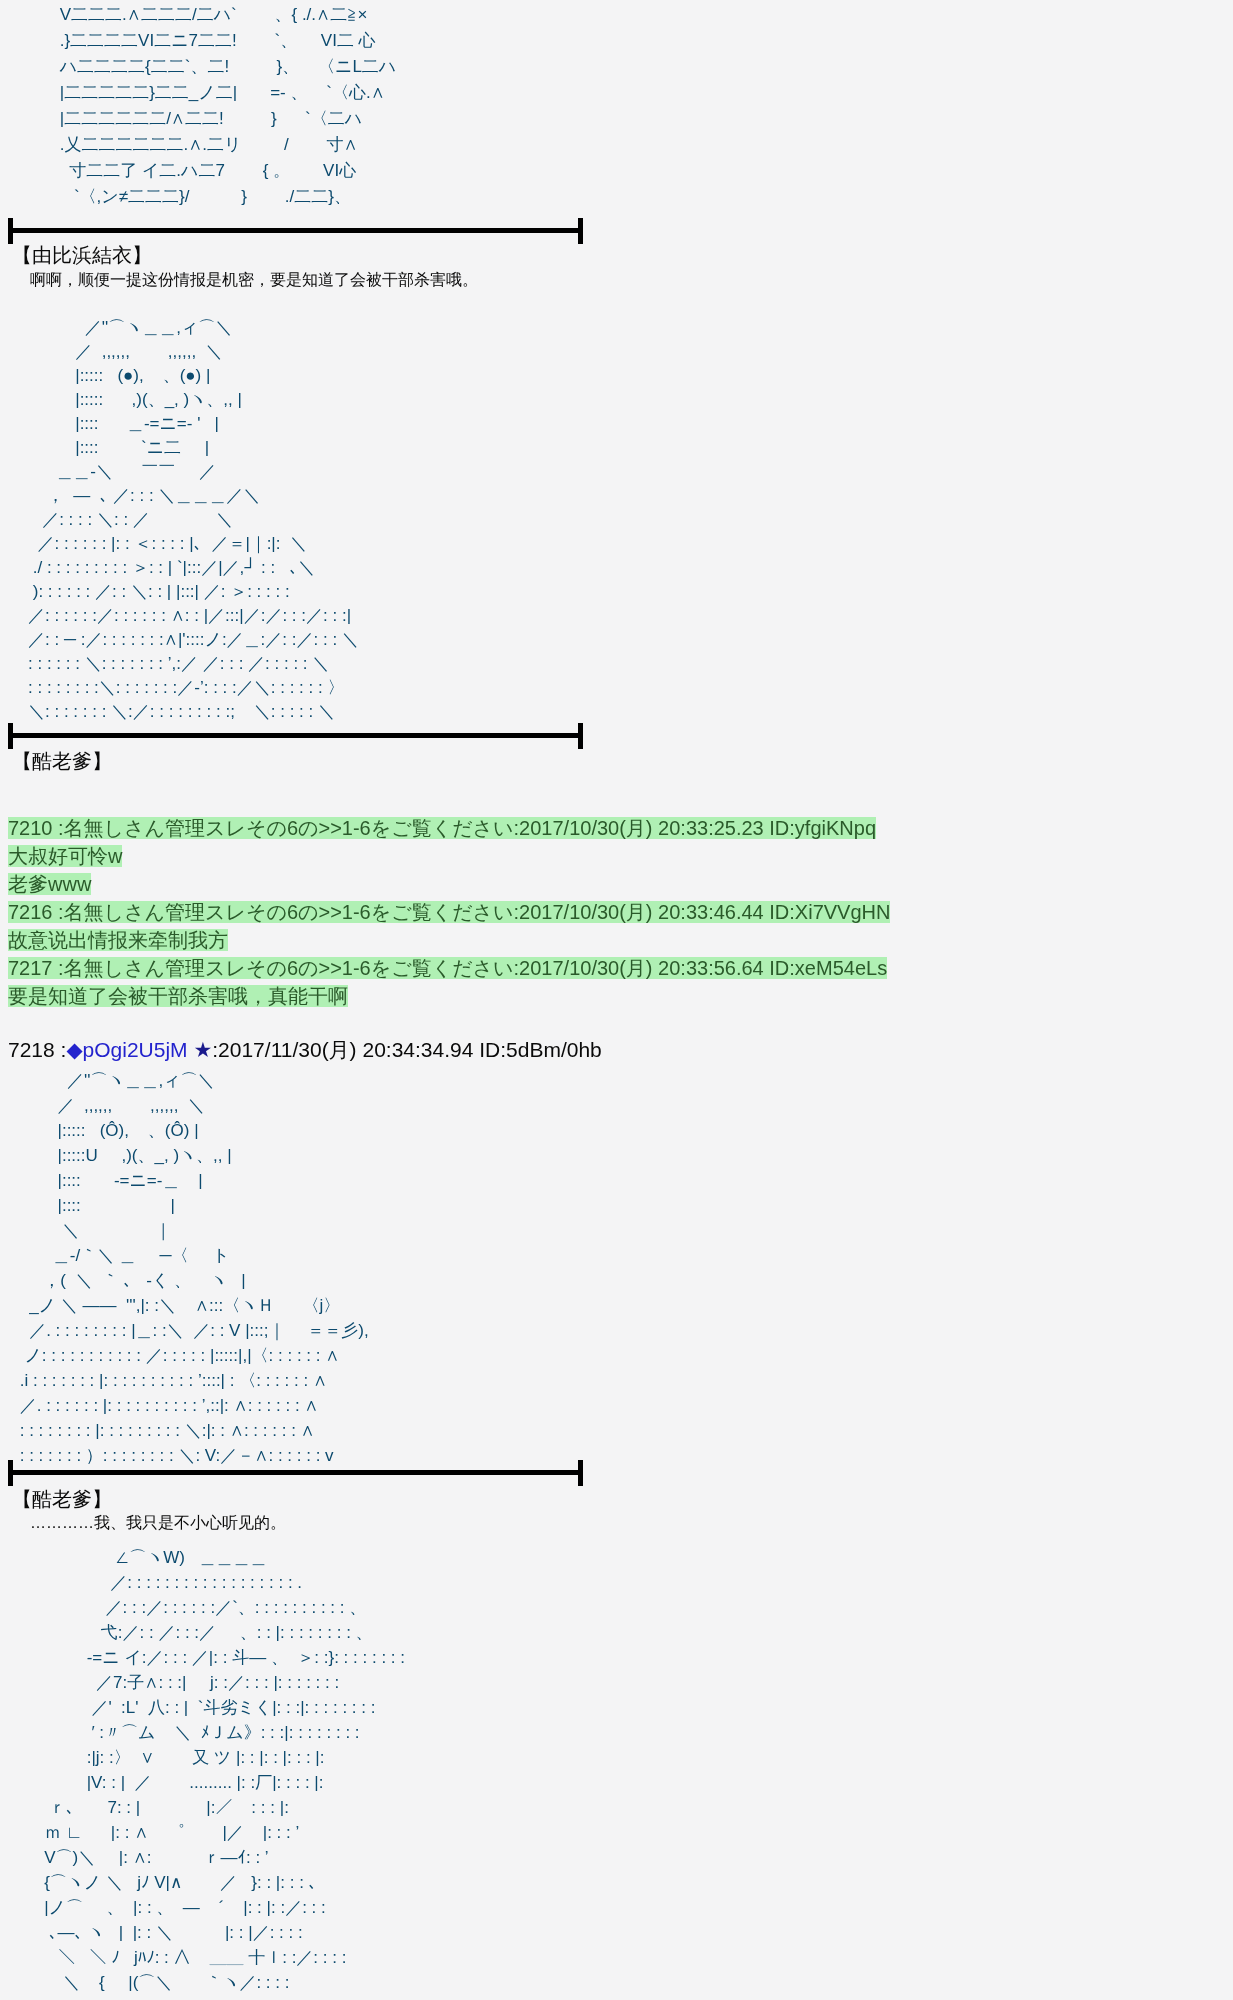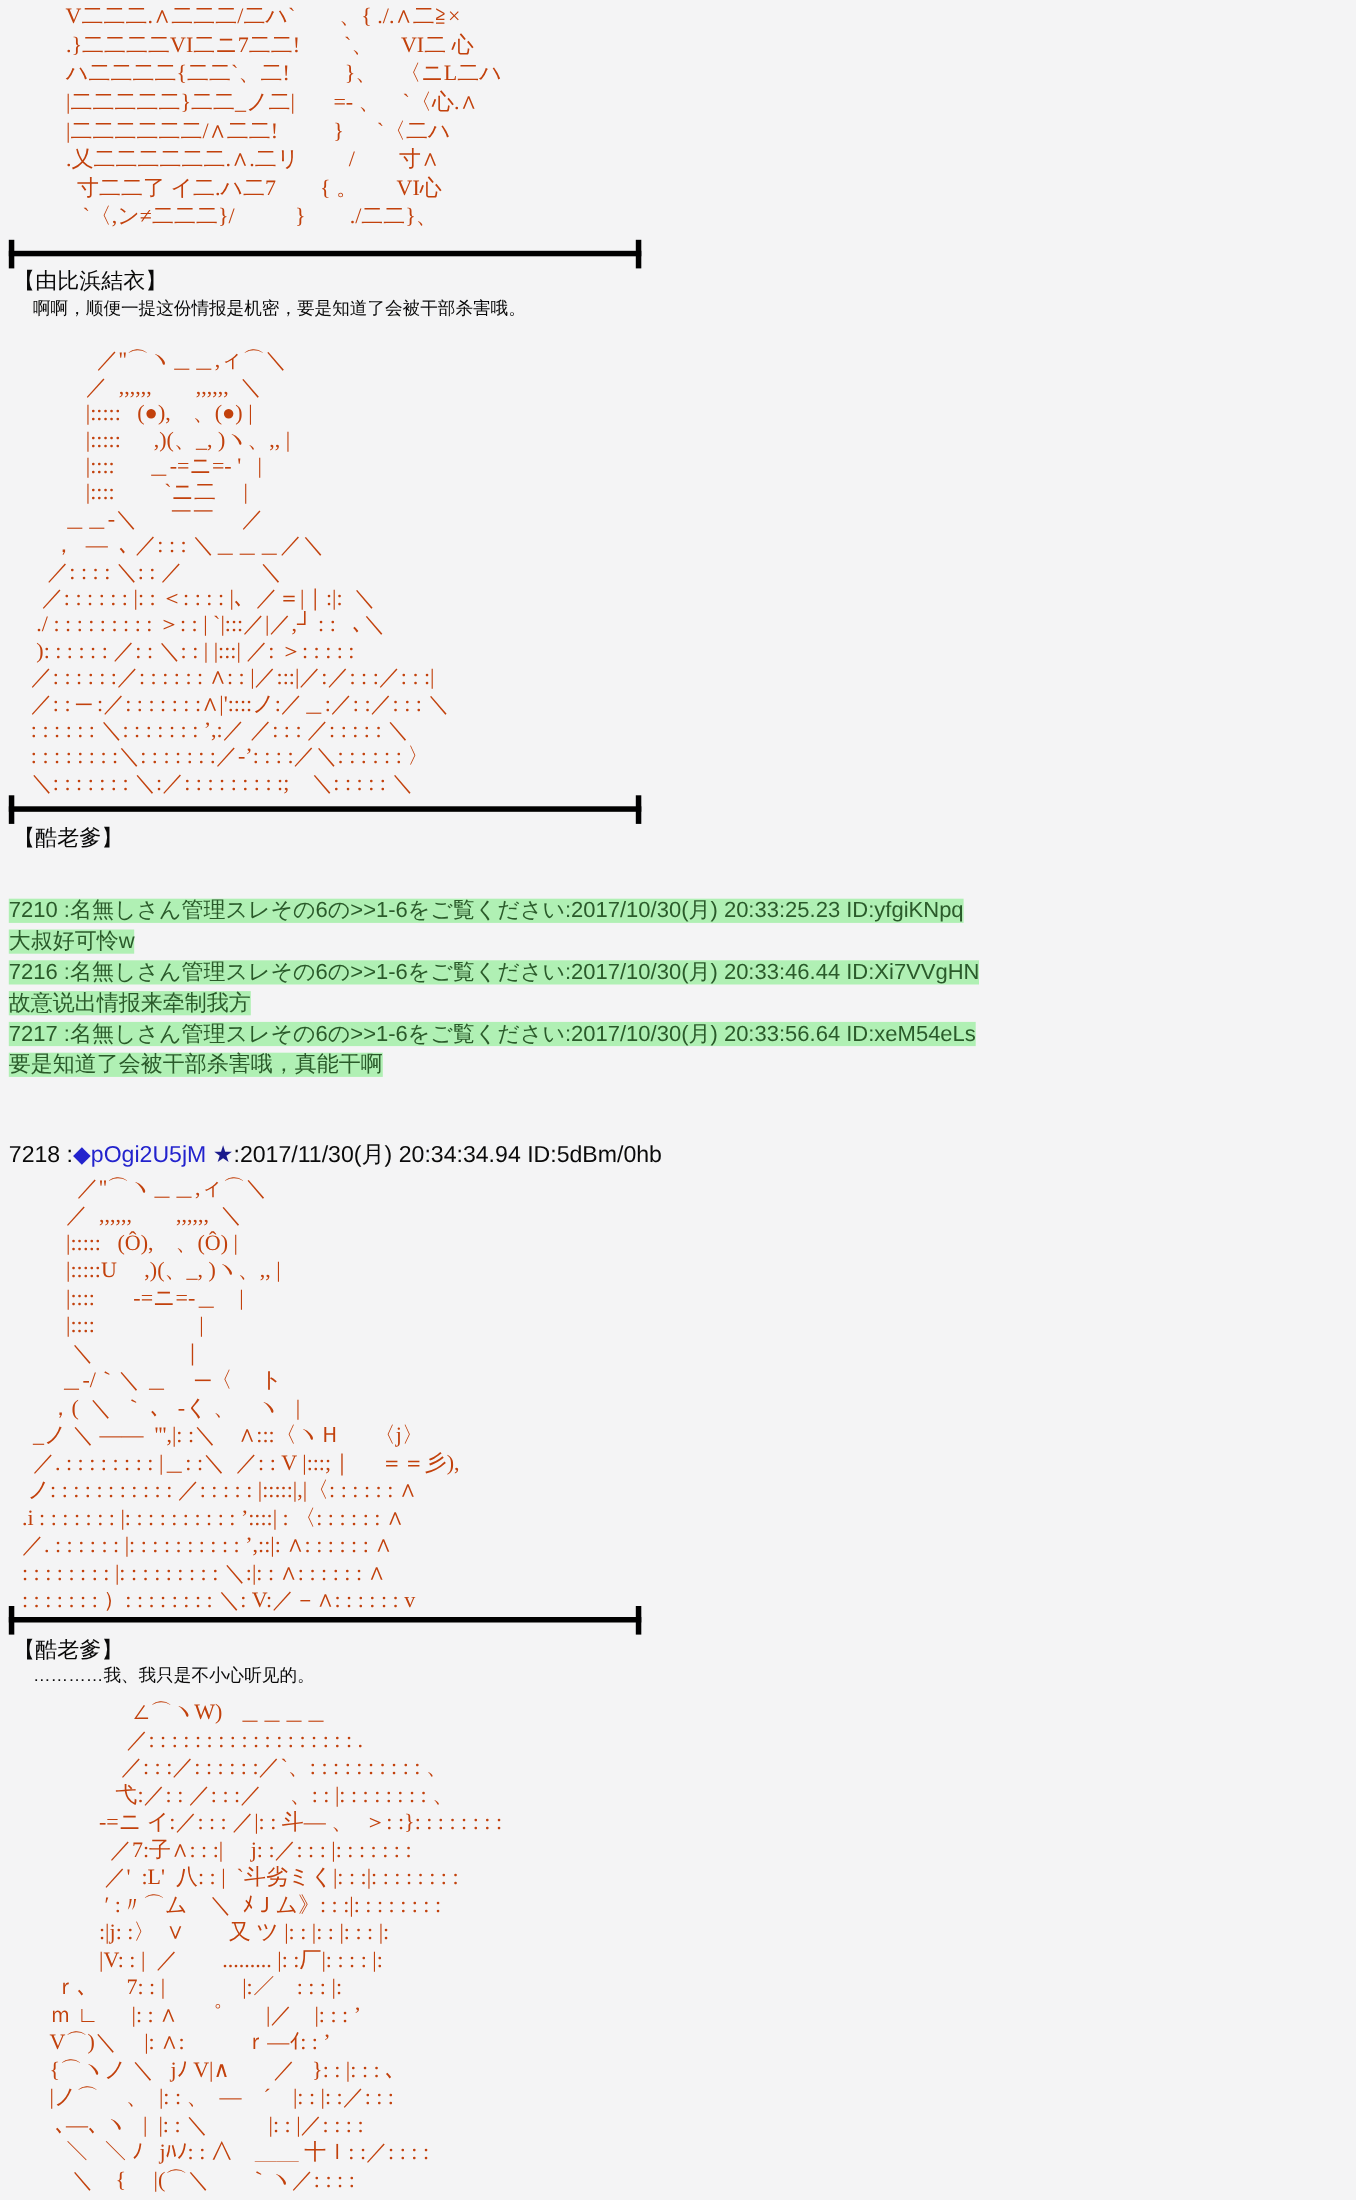--- a/index.html
+++ b/index.html
@@ -3,22 +3,22 @@
 <meta charset="utf-8">
 <style>
   * { margin:0; padding:0; box-sizing:border-box; }
   html,body { background:#f4f4f5; }
   body {
     width:1233px; height:2000px; position:relative; overflow:hidden;
     font-family:"Liberation Sans", sans-serif; color:#0a0a0a;
   }
   pre.aa {
     position:absolute;
-    font-family:Liberation Serif, serif;
-    font-size:20px; line-height:25px; white-space:pre; color:#c2410c;
+    font-family:Liberation Sans, sans-serif;
+    font-size:17px; line-height:25px; white-space:pre; color:#0c4a6e;
   }
   pre.aa.topaa { line-height:26px; }
   .sep { position:absolute; left:8px; width:575px; height:26px; }
   .sep .bar  { position:absolute; left:0; right:0; top:10px; height:5px; background:#000; }
   .sep .tick { position:absolute; width:5px; height:26px; top:0; background:#000; }
   .sep .tick.right { right:0; }
   .speaker { position:absolute; left:12px; font-size:20px; }
   .dialogue { position:absolute; left:14px; font-size:16px; }
   .posts { position:absolute; left:8px; top:779px; font-size:20px;margin-top:35px; }
   .posts .line { height:28px; line-height:28px; white-space:nowrap; }
@@ -75,20 +75,21 @@
   </div>
 
   <div class="speaker" style="top:748px;">【酷老爹】</div>
 
   <div class="posts">
     <div>
       <div class="line"><span class="hl">7210 :名無しさん管理スレその6の&gt;&gt;1-6をご覧ください:2017/10/30(月) 20:33:25.23 ID:yfgiKNpq</span></div>
       <div class="line"><span class="hl">大叔好可怜w</span></div>
     </div>
     <div>
+      <div class="line"><span class="hl">老爹www</span></div>
     </div>
     <div>
       <div class="line"><span class="hl">7216 :名無しさん管理スレその6の&gt;&gt;1-6をご覧ください:2017/10/30(月) 20:33:46.44 ID:Xi7VVgHN</span></div>
       <div class="line"><span class="hl">故意说出情报来牵制我方</span></div>
     </div>
     <div>
       <div class="line"><span class="hl">7217 :名無しさん管理スレその6の&gt;&gt;1-6をご覧ください:2017/10/30(月) 20:33:56.64 ID:xeM54eLs</span></div>
       <div class="line"><span class="hl">要是知道了会被干部杀害哦，真能干啊</span></div>
     </div>
   </div>

